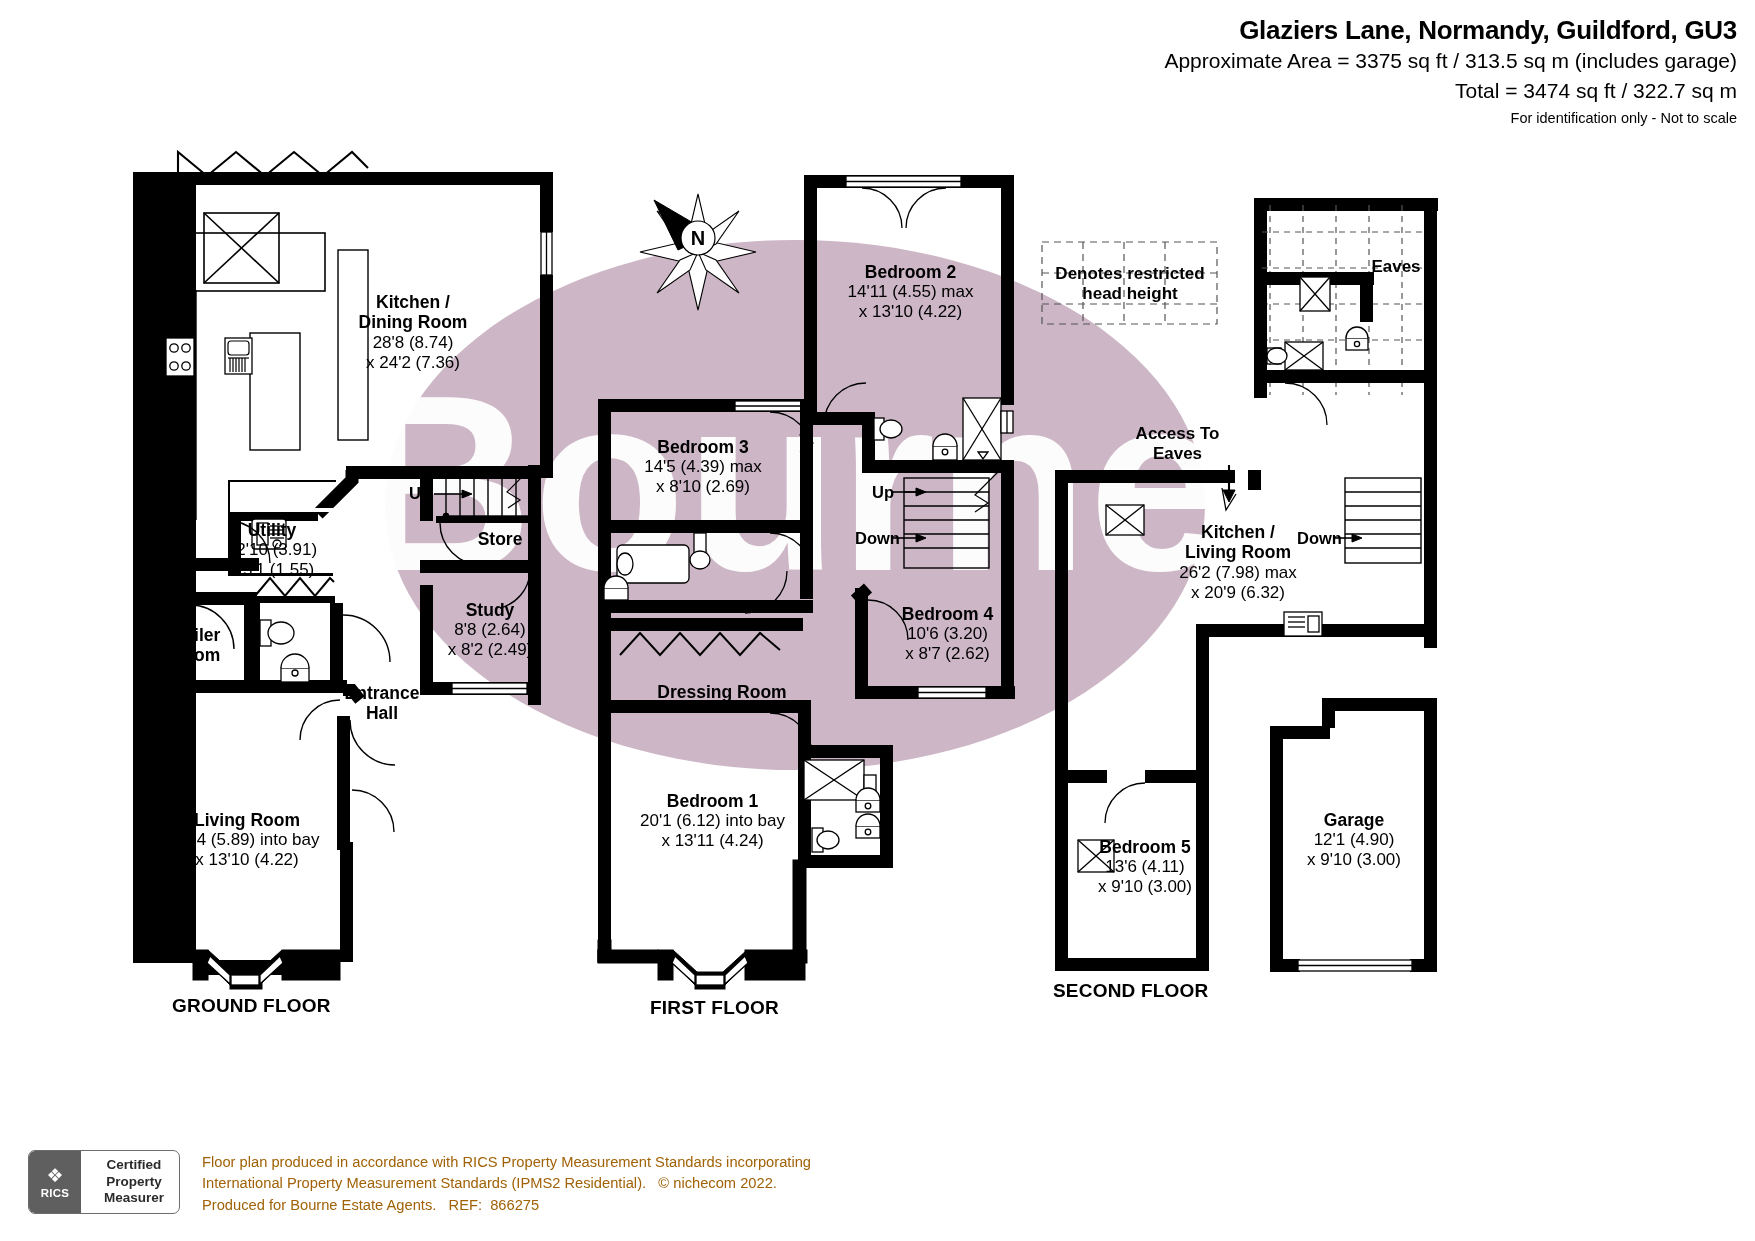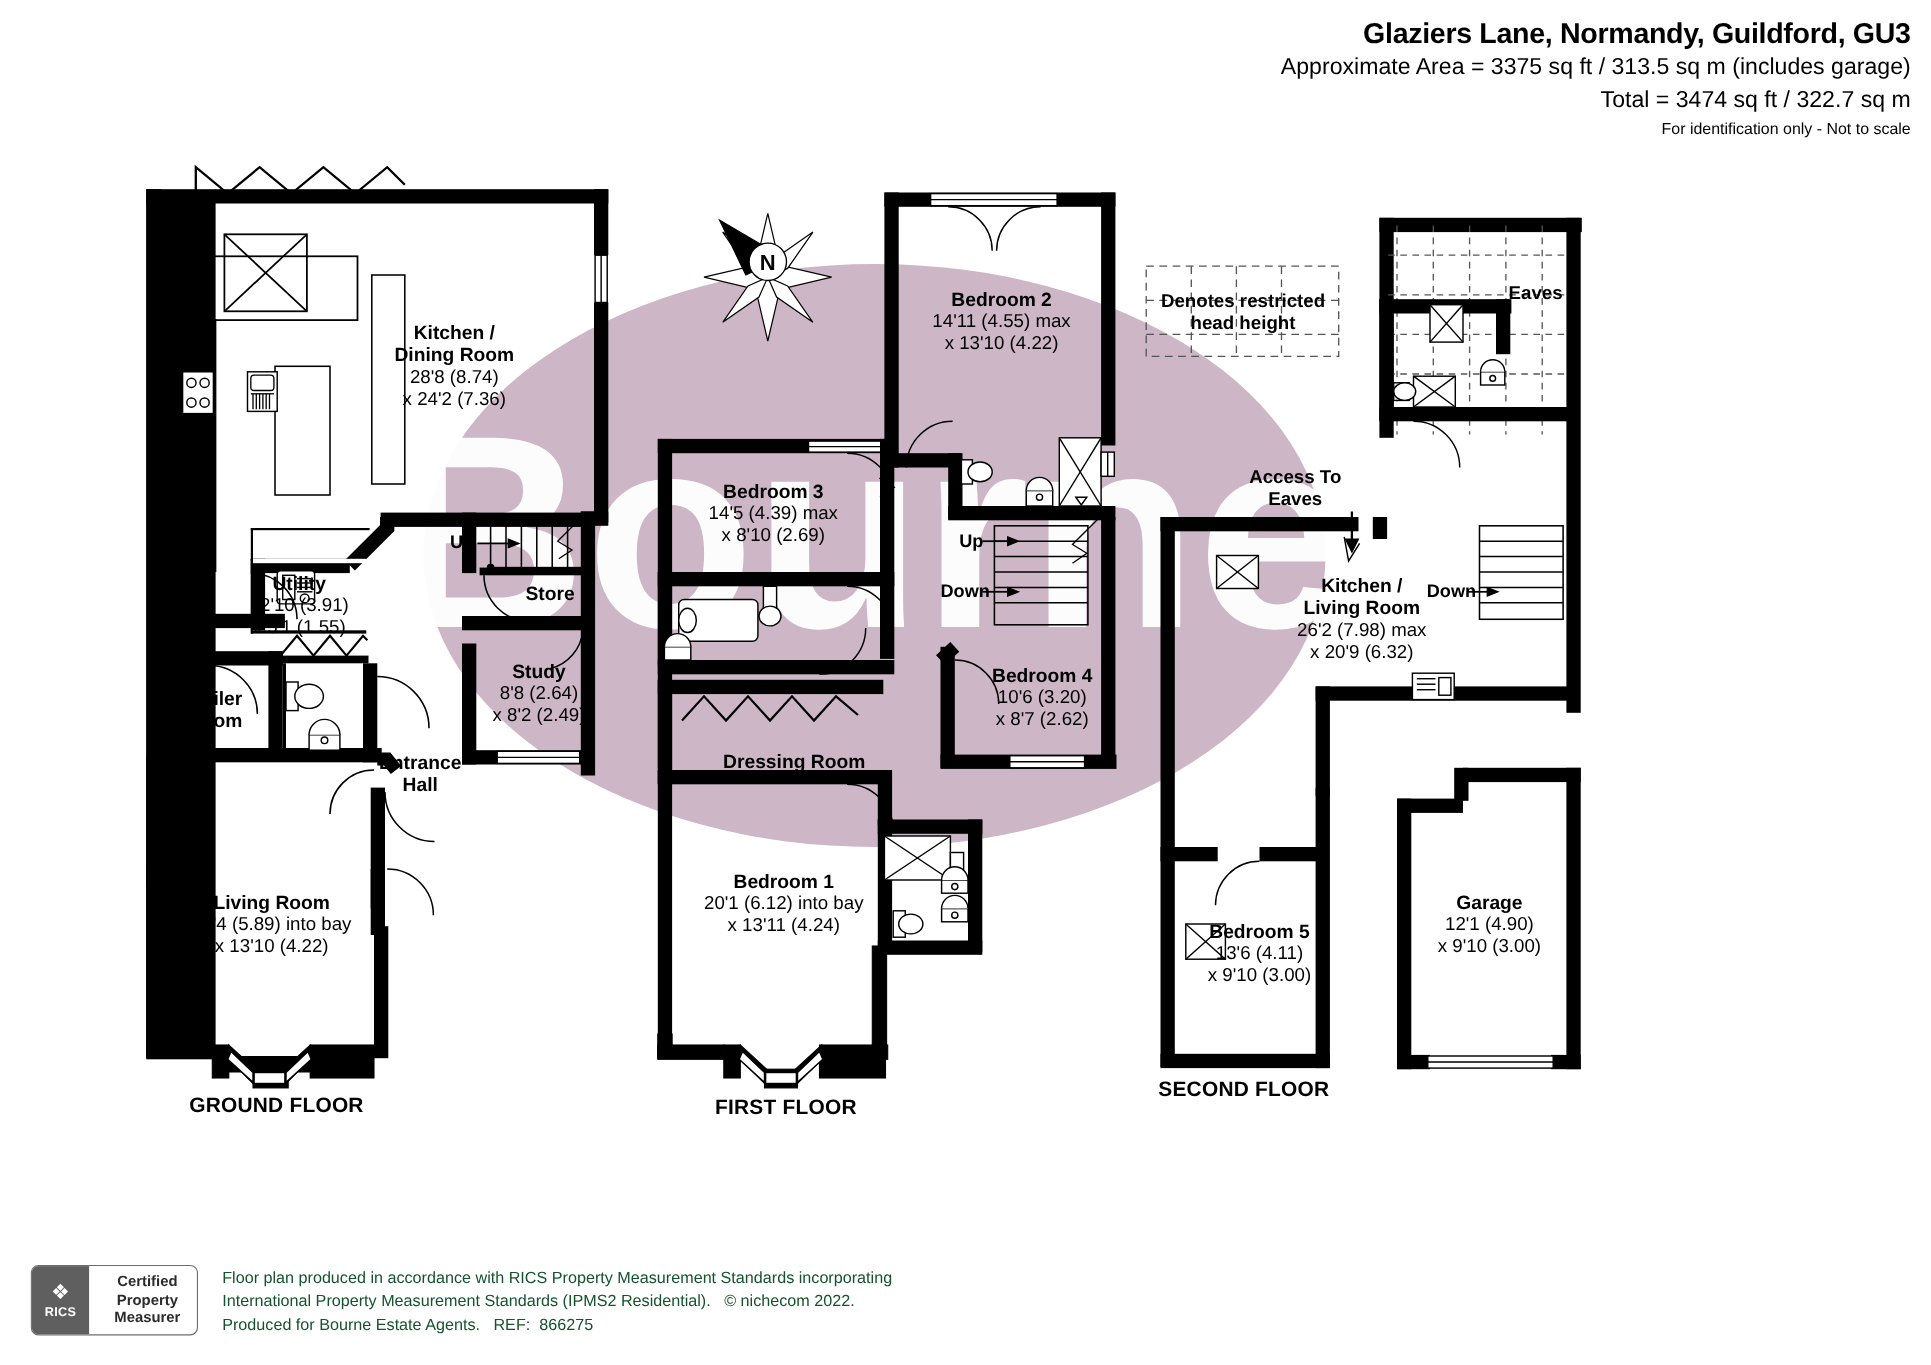--- a/index.html
+++ b/index.html
@@ -21,21 +21,21 @@
   .dirn{position:absolute;font-size:16.5px;font-weight:bold;}
   
   #footer{position:absolute;left:28px;top:1150px;display:flex;align-items:flex-start;}
   #rics-badge{display:flex;width:150px;height:62px;border:1.4px solid #6d6d6d;border-radius:7px;overflow:hidden;flex:0 0 auto;}
   #rics-left{width:52px;background:#5f5f5f;display:flex;flex-direction:column;
              align-items:center;justify-content:center;color:#fff;}
   #rics-left .mark{font-size:19px;line-height:1;}
   #rics-left .rw{font-size:11.5px;font-weight:bold;letter-spacing:0.3px;margin-top:2px;}
   #rics-right{flex:1;display:flex;flex-direction:column;justify-content:center;padding-left:8px;text-align:center;}
   #rics-right div{font-size:13.5px;font-weight:bold;line-height:1.25;color:#2b2b2b;}
-  #footer-text{margin-left:22px;padding-top:2px;color:#14532d;font-size:14.7px;line-height:1.45;}
+  #footer-text{margin-left:22px;padding-top:2px;color:#a16207;font-size:14.7px;line-height:1.45;}
   #footer-text .fl{white-space:pre;}
 </style>
 </head>
 <body>
 
 <div id="header">
   <div id="plan-title">Glaziers Lane, Normandy, Guildford, GU3</div>
   <div class="area-line">Approximate Area = 3375 sq ft / 313.5 sq m (includes garage)</div>
   <div class="area-line">Total = 3474 sq ft / 322.7 sq m</div>
   <div id="disclaimer">For identification only - Not to scale</div>

